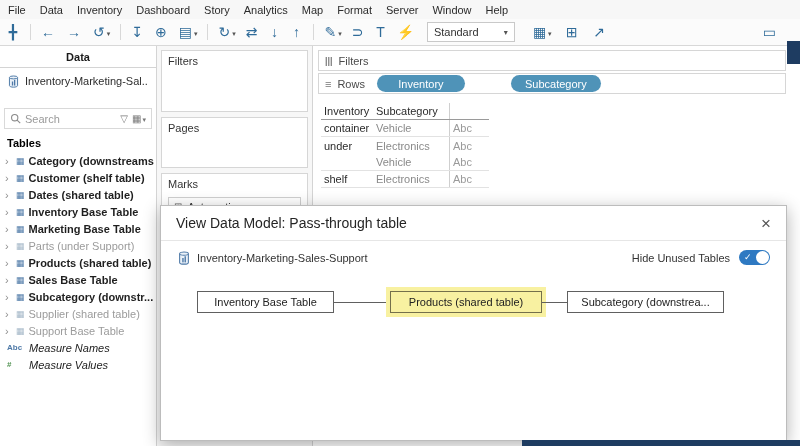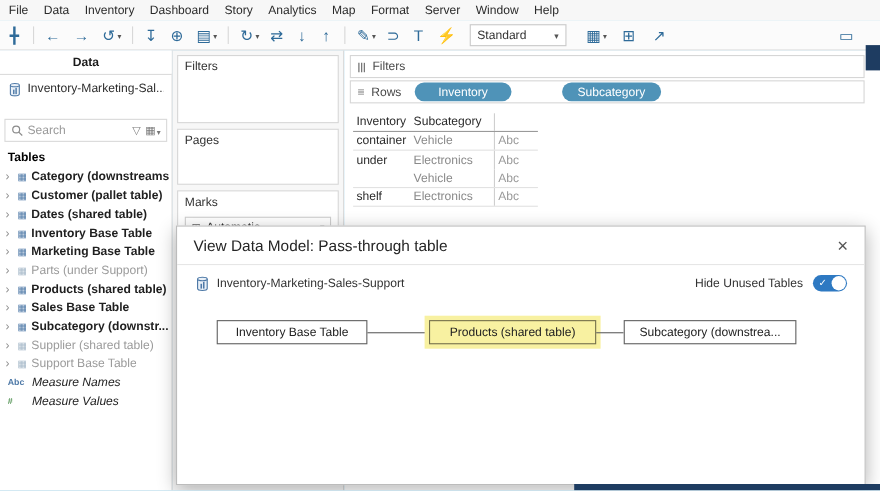--- a/index.html
+++ b/index.html
@@ -302,21 +302,21 @@
 
         <div class="table-row">
           <span class="chev">›</span>
           <span class="table-icon">▦</span>
           <span class="table-label">Category (downstreams...</span>
         </div>
 
         <div class="table-row">
           <span class="chev">›</span>
           <span class="table-icon">▦</span>
-          <span class="table-label">Customer (pallet table)</span>
+          <span class="table-label">Customer (shelf table)</span>
         </div>
 
         <div class="table-row">
           <span class="chev">›</span>
           <span class="table-icon">▦</span>
           <span class="table-label">Dates (shared table)</span>
         </div>
 
         <div class="table-row">
           <span class="chev">›</span>

